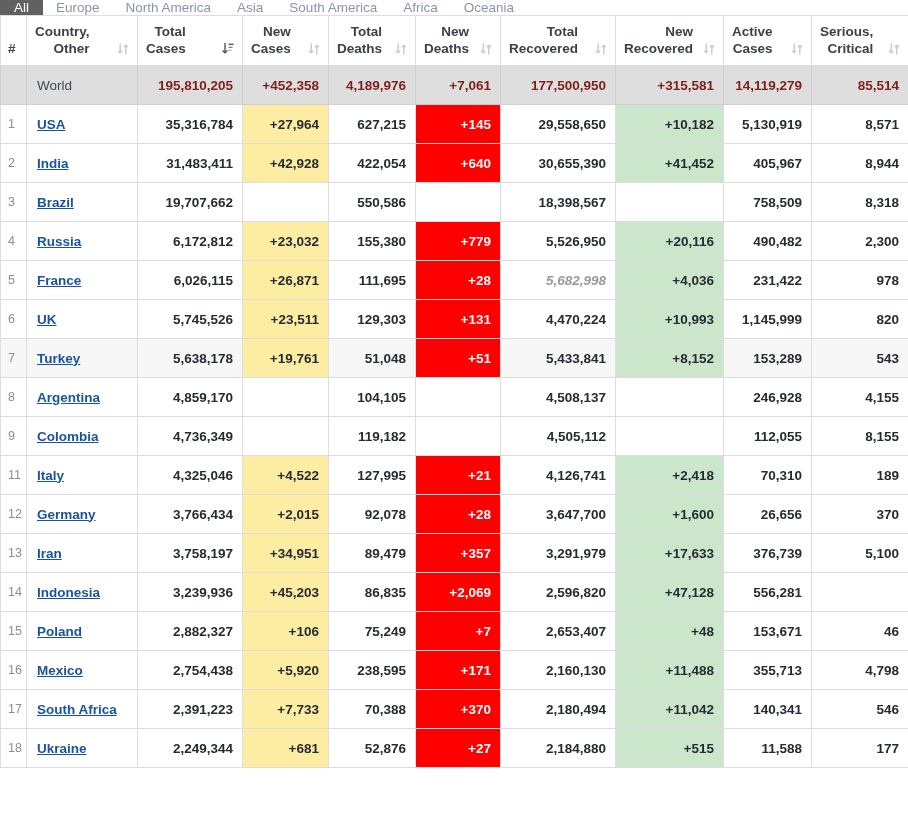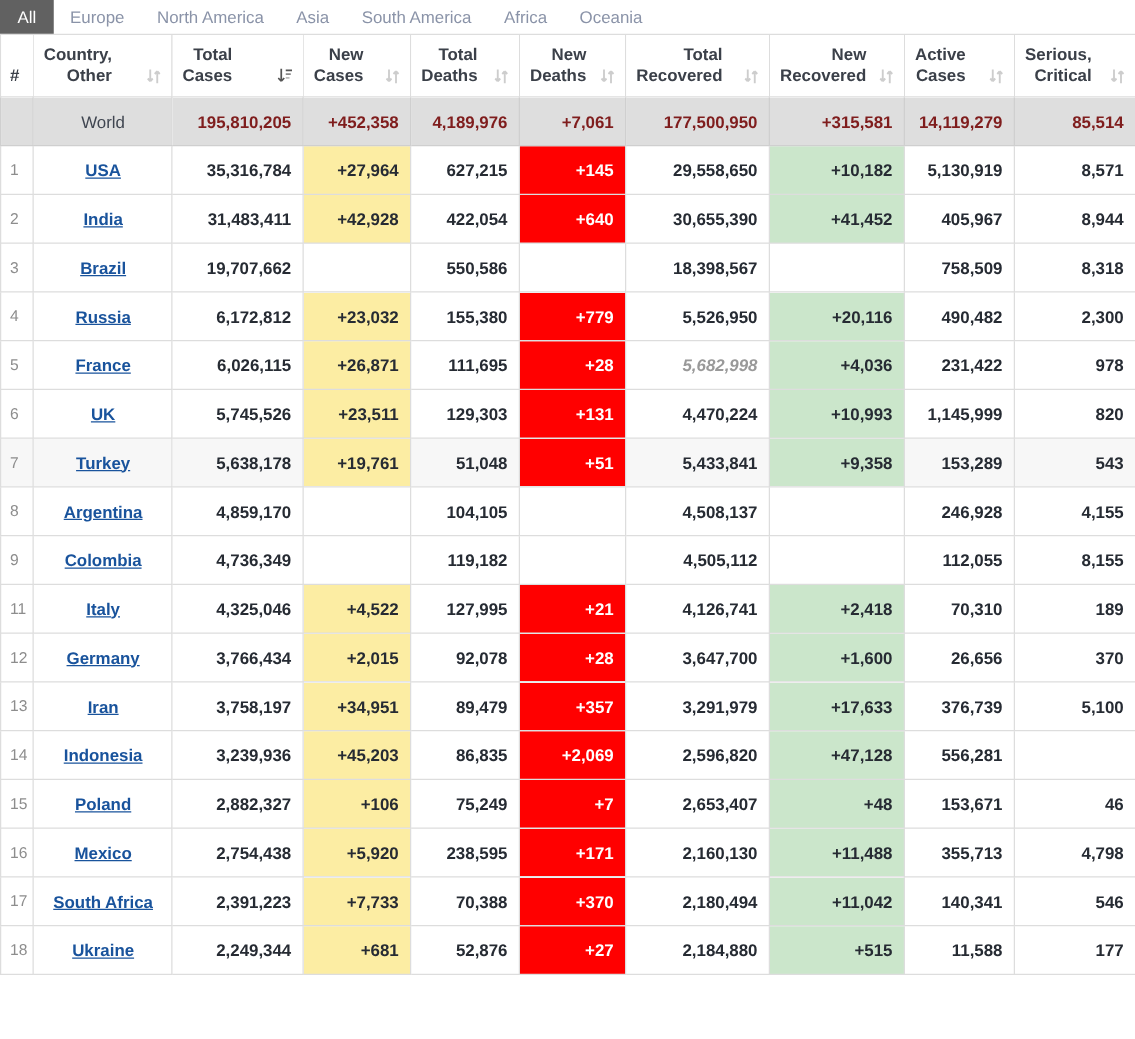--- a/index.html
+++ b/index.html
@@ -10,21 +10,21 @@
   body {
     width: 908px;
     height: 831px;
     overflow: hidden;
     font-family: "Liberation Sans", sans-serif;
     color: #2f3640;
   }
 
   
   #tabbar {
-    height: 28px;
+    height: 16px;
     display: flex;
     align-items: stretch;
     background: #ffffff;
     border-bottom: 1px solid #dddddd;
     box-sizing: border-box;
   }
   .tab {
     display: flex;
     align-items: center;
     padding: 0 13px;
@@ -115,21 +115,21 @@
   }
   tbody td.cell-num {
     text-align: left;
     font-weight: normal;
     color: #8d8d8d;
     font-size: 12.5px;
     padding-left: 7px;
     padding-right: 3px;
   }
   tbody td.cell-country {
-    text-align: center;
+    text-align: left;
     padding-left: 10px;
   }
   tbody td.cell-country a {
     color: #19539c;
     text-decoration: underline;
     font-weight: bold;
     cursor: pointer;
   }
 
   
@@ -373,21 +373,21 @@
           <td>820</td>
         </tr>
         <tr class="row-shade">
           <td class="cell-num">7</td>
           <td class="cell-country"><a>Turkey</a></td>
           <td>5,638,178</td>
           <td class="hl-yellow">+19,761</td>
           <td>51,048</td>
           <td class="hl-red">+51</td>
           <td>5,433,841</td>
-          <td class="hl-green">+9,358</td>
+          <td class="hl-green">+8,152</td>
           <td>153,289</td>
           <td>543</td>
         </tr>
         <tr>
           <td class="cell-num">8</td>
           <td class="cell-country"><a>Argentina</a></td>
           <td>4,859,170</td>
           <td></td>
           <td>104,105</td>
           <td></td>

